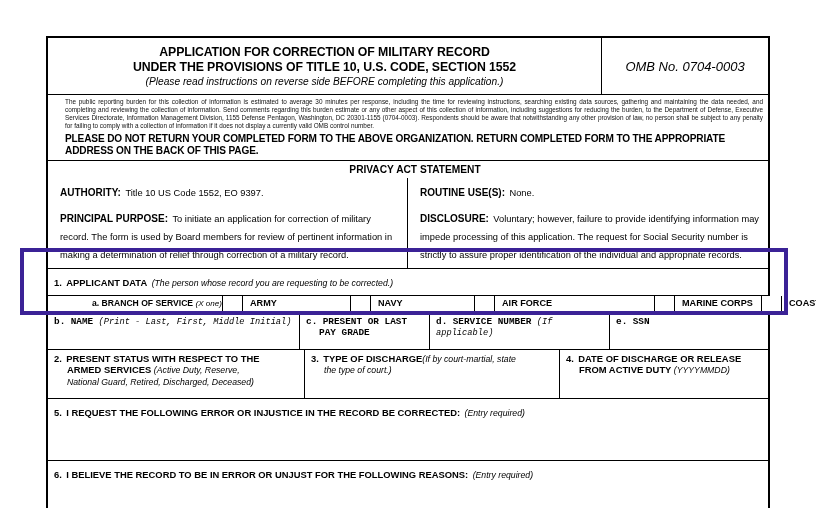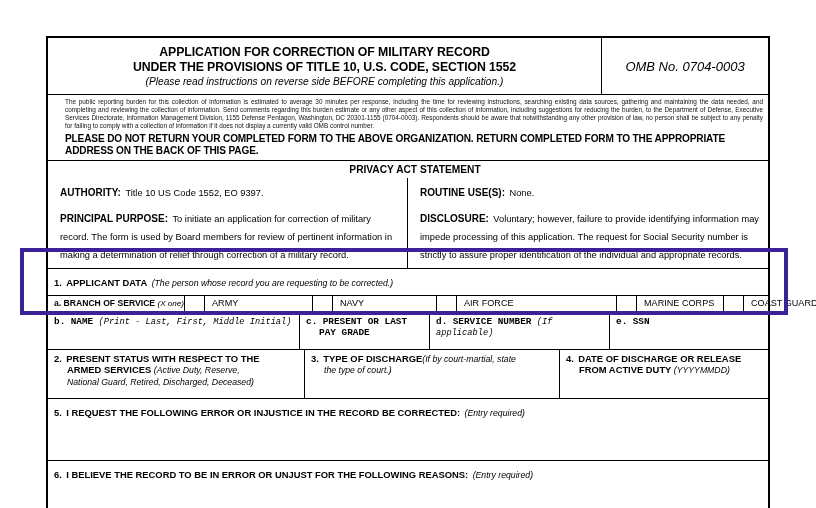--- a/index.html
+++ b/index.html
@@ -120,40 +120,41 @@
     padding: 2px 4px 2px 6px;
     line-height: 20px;
   }
 
   
   #branch-row {
     display: flex;
     border-bottom: 1.2px solid #000;
     height: 18px;
     align-items: stretch;
+    margin-left: 38px;
   }
   #branch-label {
     flex: 0 0 124px;
     padding: 2px 0 0 6px;
     border-right: 1.2px solid #000;
     font-size: 8.6px;
     font-weight: bold;
     white-space: nowrap;
   }
   #branch-label .sec-italic { font-size: 8.1px; }
   .branch-box {
     flex: 0 0 19px;
     border-right: 1.2px solid #000;
     background: #fff;
   }
   .branch-name {
     border-right: 1.2px solid #000;
     padding: 2px 0 0 7px;
     font-size: 9.1px;
-    font-weight: normal;
+    font-weight: bold;
     white-space: nowrap;
   }
   .branch-name.last { border-right: none; }
   .bn-army { flex: 0 0 100px; }
   .bn-navy { flex: 0 0 96px; }
   .bn-af   { flex: 0 0 152px; }
   .bn-mc   { flex: 0 0 79px; }
   .bn-cg   { flex: 1 1 auto; }
 
   

